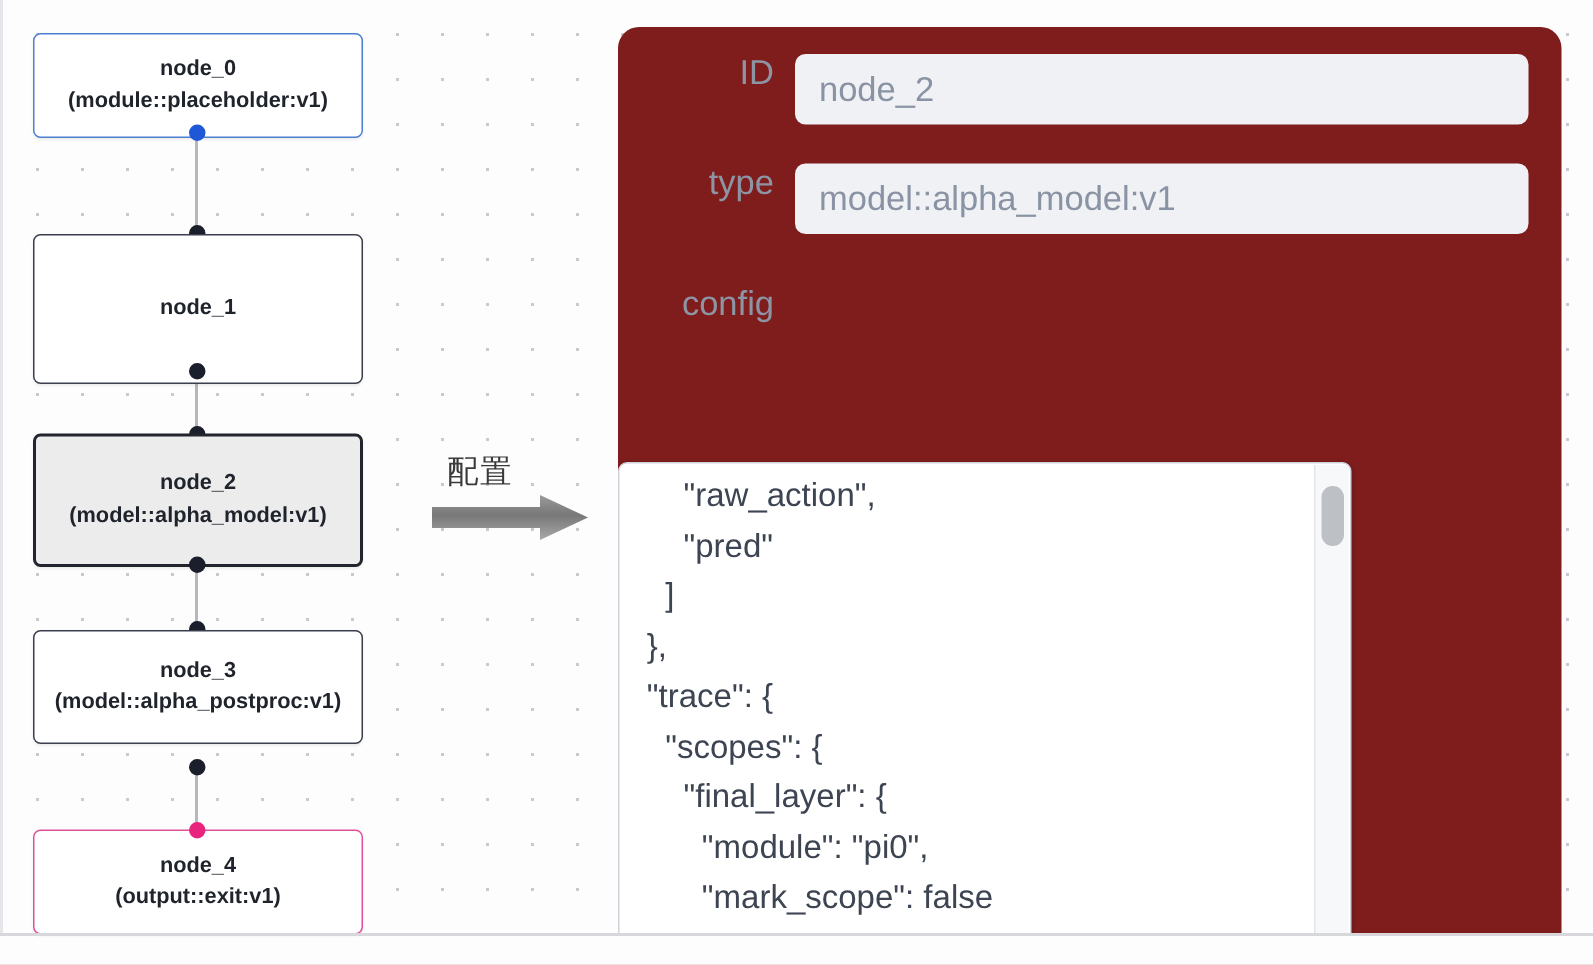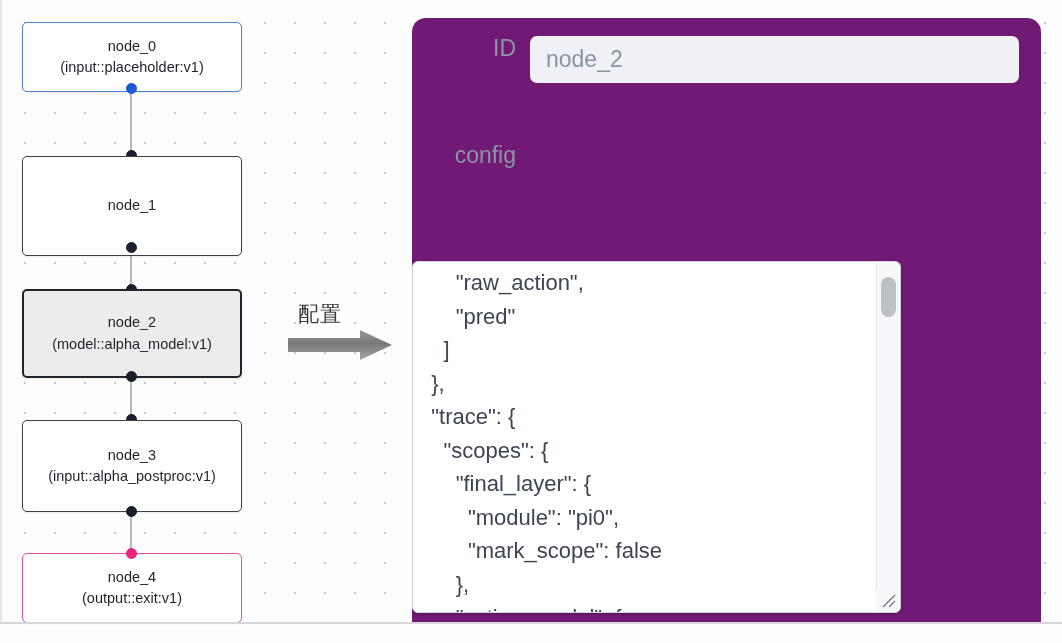--- a/index.html
+++ b/index.html
@@ -27,21 +27,21 @@
     border: 1.6px solid #3b3f4d;
     border-radius: 5px;
     display: flex; align-items: center; justify-content: center;
     text-align: center;
     font-size: 14.5px;
     line-height: 1.45;
     color: #1f232b;
     padding: 2px 10px;
     box-shadow: 0 1px 2px rgba(0,0,0,0.07);
   }
-  .node .label { display: block; width: 100%; word-break: break-all; }
+  .node .label { display: block; width: 100%; word-break: break-all; font-weight: bold; }
   .node.start  { border-color: #4d7fd1; border-width: 1.5px; }
   .node.endnode{ border-color: #e0519c; border-width: 1.8px; }
   .node.selected { background: #ececec; border-color: #22252e; border-width: 2.2px; }
 
   
   .handle {
     position: absolute; width: 11px; height: 11px; border-radius: 50%;
     background: #1b1e2b; border: 1px solid #1b1e2b;
   }
   .handle.blue { background: #1f58d6; border-color: #1f58d6; }
@@ -59,21 +59,21 @@
     font-size: 21px; color: #3a3a3a; letter-spacing: 1px;
     font-family: Liberation Mono, monospace;
     white-space: nowrap;
   }
   .arrow-svg { position: absolute; }
 
   
   .panel {
     position: absolute;
     left: 412px; top: 18px; width: 629px; height: 604px;
-    background: #701a75;
+    background: #7f1d1d;
     border-radius: 14px 14px 0 0;
     padding: 18px 0 0 0;
     overflow: hidden;
   }
   .form-row { display: flex; align-items: flex-start; }
   .form-label {
     color: #8d95a4;
     font-size: 23px;
     width: 118px;
     text-align: right;
@@ -162,39 +162,39 @@
   <div class="left-rule"></div>
 
   <div>
 
     <div class="edge" style="left:130px; top:88px;  height:74px;"></div>
     <div class="edge" style="left:130px; top:245px; height:50px;"></div>
     <div class="edge" style="left:130px; top:373px; height:47px;"></div>
     <div class="edge" style="left:130px; top:509px; height:44px;"></div>
 
     <div class="node start" style="left:22px; top:22px; width:220px; height:70px;">
-      <span class="label"><span>node_0</span><br><span>(input::placeholder:v1)</span></span>
+      <span class="label"><span>node_0</span><br><span>(module::placeholder:v1)</span></span>
     </div>
     <div class="handle blue" style="left:126px; top:83px;"></div>
 
     <div class="handle" style="left:126px; top:150px;"></div>
     <div class="node" style="left:22px; top:156px; width:220px; height:100px;">
       <span class="label"><span>node_1</span><br></span>
     </div>
     <div class="handle" style="left:126px; top:242px;"></div>
 
     <div class="handle" style="left:126px; top:284px;"></div>
     <div class="node selected" style="left:22px; top:289px; width:220px; height:89px;">
       <span class="label"><span>node_2</span><br><span>(model::alpha_model:v1)</span></span>
     </div>
     <div class="handle" style="left:126px; top:371px;"></div>
 
     <div class="handle" style="left:126px; top:414px;"></div>
-    <div class="node" style="left:22px; top:420px; width:220px; height:92px;">
-      <span class="label"><span>node_3</span><br><span>(input::alpha_postproc:v1)</span></span>
+    <div class="node" style="left:22px; top:420px; width:220px; height:76px;">
+      <span class="label"><span>node_3</span><br><span>(model::alpha_postproc:v1)</span></span>
     </div>
     <div class="handle" style="left:126px; top:506px;"></div>
 
     <div class="node endnode" style="left:22px; top:553px; width:220px; height:70px;">
       <span class="label"><span>node_4</span><br><span>(output::exit:v1)</span></span>
     </div>
     <div class="handle pink" style="left:126px; top:548px;"></div>
   </div>
 
   <div class="arrow-group">
@@ -212,20 +212,22 @@
   </div>
 
   <div class="panel">
 
     <div class="form-row">
       <div class="form-label">ID</div>
       <div class="field">node_2</div>
     </div>
 
     <div class="form-row" style="margin-top:26px;">
+      <div class="form-label">type</div>
+      <div class="field">model::alpha_model:v1</div>
     </div>
 
     <div class="form-row config-row">
       <div class="form-label">config</div>
       <div class="ta-wrap">
         <div class="ta-text">      "raw_action",
       "pred"
     ]
   },
   "trace": {

